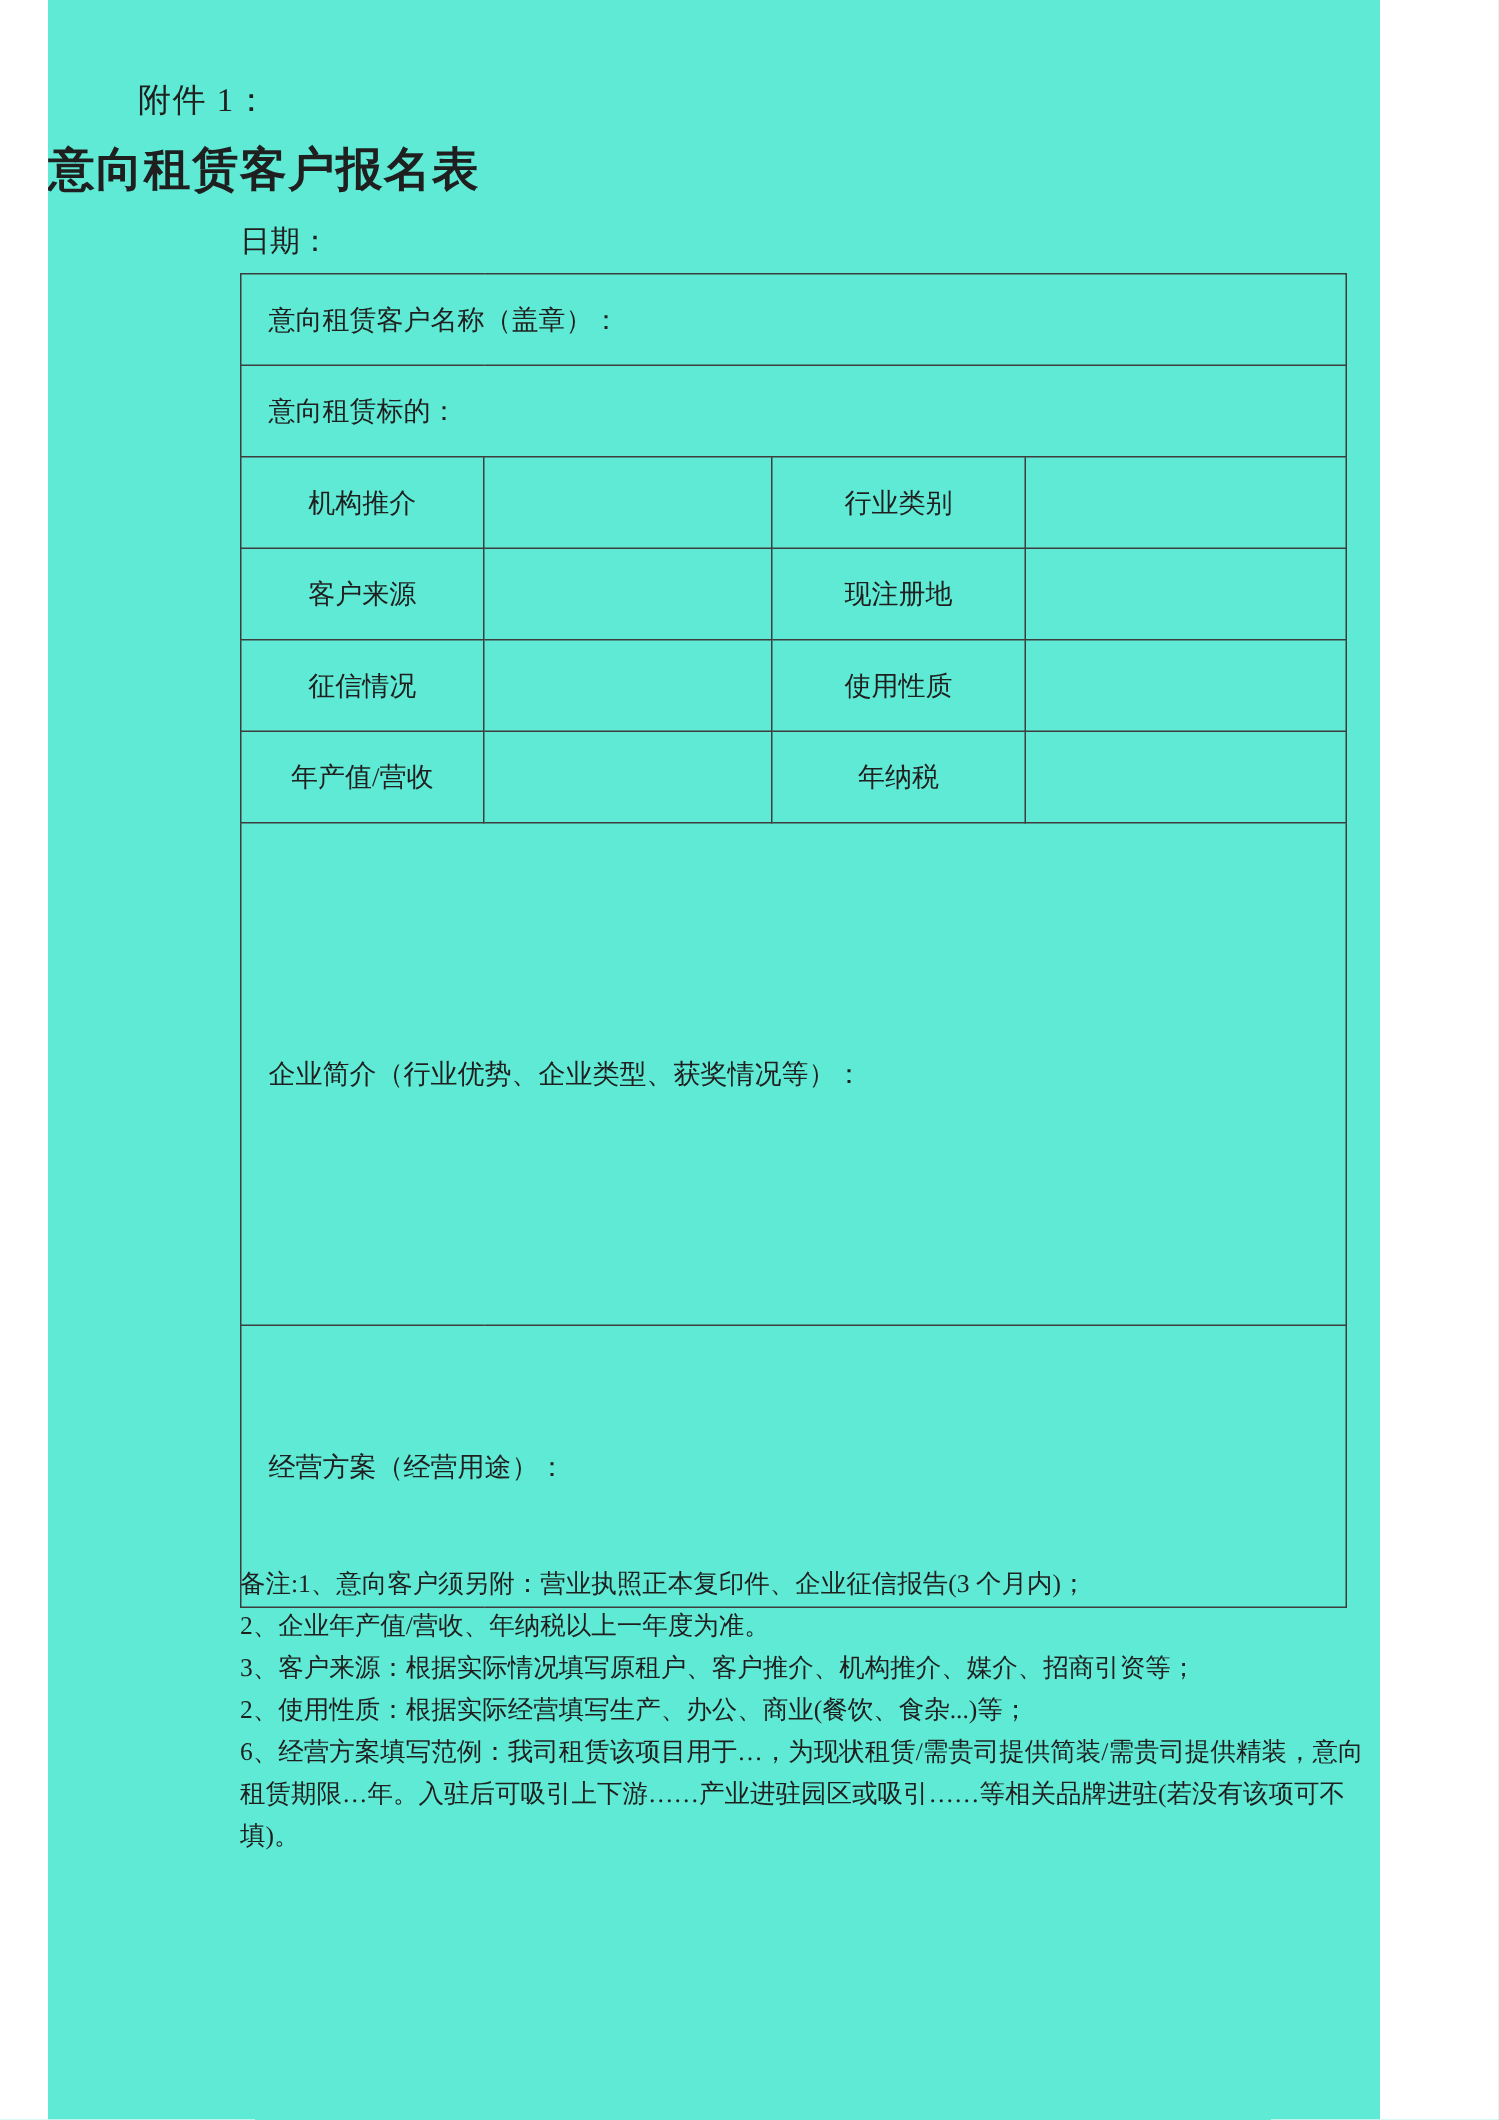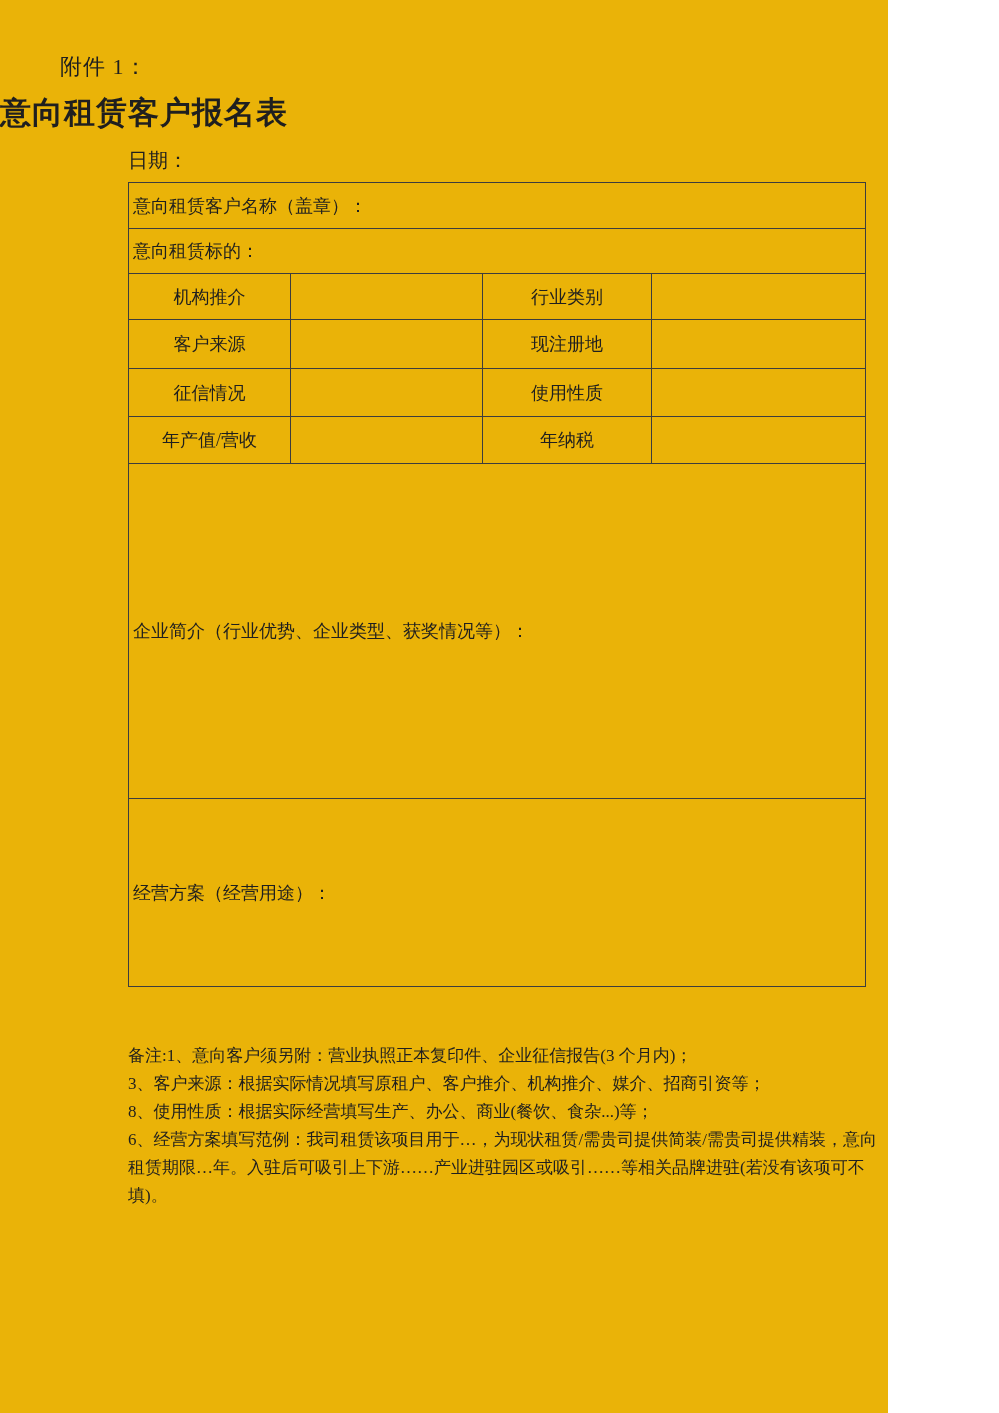--- a/index.html
+++ b/index.html
@@ -4,24 +4,25 @@
 <style>
   html, body {
     margin: 0;
     padding: 0;
     background: #ffffff;
   }
   .page {
     position: relative;
     width: 888px;
     height: 1413px;
-    background: #eab308;
+    background: #5eead4;
     font-family: "Liberation Serif", "DejaVu Serif", serif;
     color: #1f1f1f;
     overflow: hidden;
+    margin-left: 32px;
   }
   .attachment {
     position: absolute;
     left: 60px;
     top: 52px;
     font-size: 22px;
     letter-spacing: 1px;
   }
   .title {
     position: absolute;
@@ -48,21 +49,21 @@
     position: absolute;
     left: 128px;
     top: 182px;
     width: 738px;
     border-collapse: collapse;
     table-layout: fixed;
   }
   table.form td {
     border: 1px solid #3d3d3d;
     font-size: 18px;
-    padding: 4px;
+    padding: 18px;
     vertical-align: middle;
     overflow: hidden;
   }
   td.lbl-left { padding-left: 13px; text-align: left; }
   td.lbl-center { text-align: center; }
   td.tall {
     vertical-align: top;
     padding-top: 11px;
     padding-left: 13px;
     text-align: left;
@@ -171,18 +172,19 @@
       <tr class="r9">
         <td colspan="4" class="tall">
           <span>经营方案（经营用途）：</span>
         </td>
       </tr>
     </tbody>
   </table>
 
   <div class="notes">
     <p>备注:1、意向客户须另附：营业执照正本复印件、企业征信报告(3 个月内)；</p>
+    <p>2、企业年产值/营收、年纳税以上一年度为准。</p>
     <p>3、客户来源：根据实际情况填写原租户、客户推介、机构推介、媒介、招商引资等；</p>
-    <p>8、使用性质：根据实际经营填写生产、办公、商业(餐饮、食杂...)等；</p>
+    <p>2、使用性质：根据实际经营填写生产、办公、商业(餐饮、食杂...)等；</p>
     <p>6、经营方案填写范例：我司租赁该项目用于…，为现状租赁/需贵司提供简装/需贵司提供精装，意向租赁期限…年。入驻后可吸引上下游……产业进驻园区或吸引……等相关品牌进驻(若没有该项可不填)。</p>
   </div>
 
 </div>
 
 </body></html>

